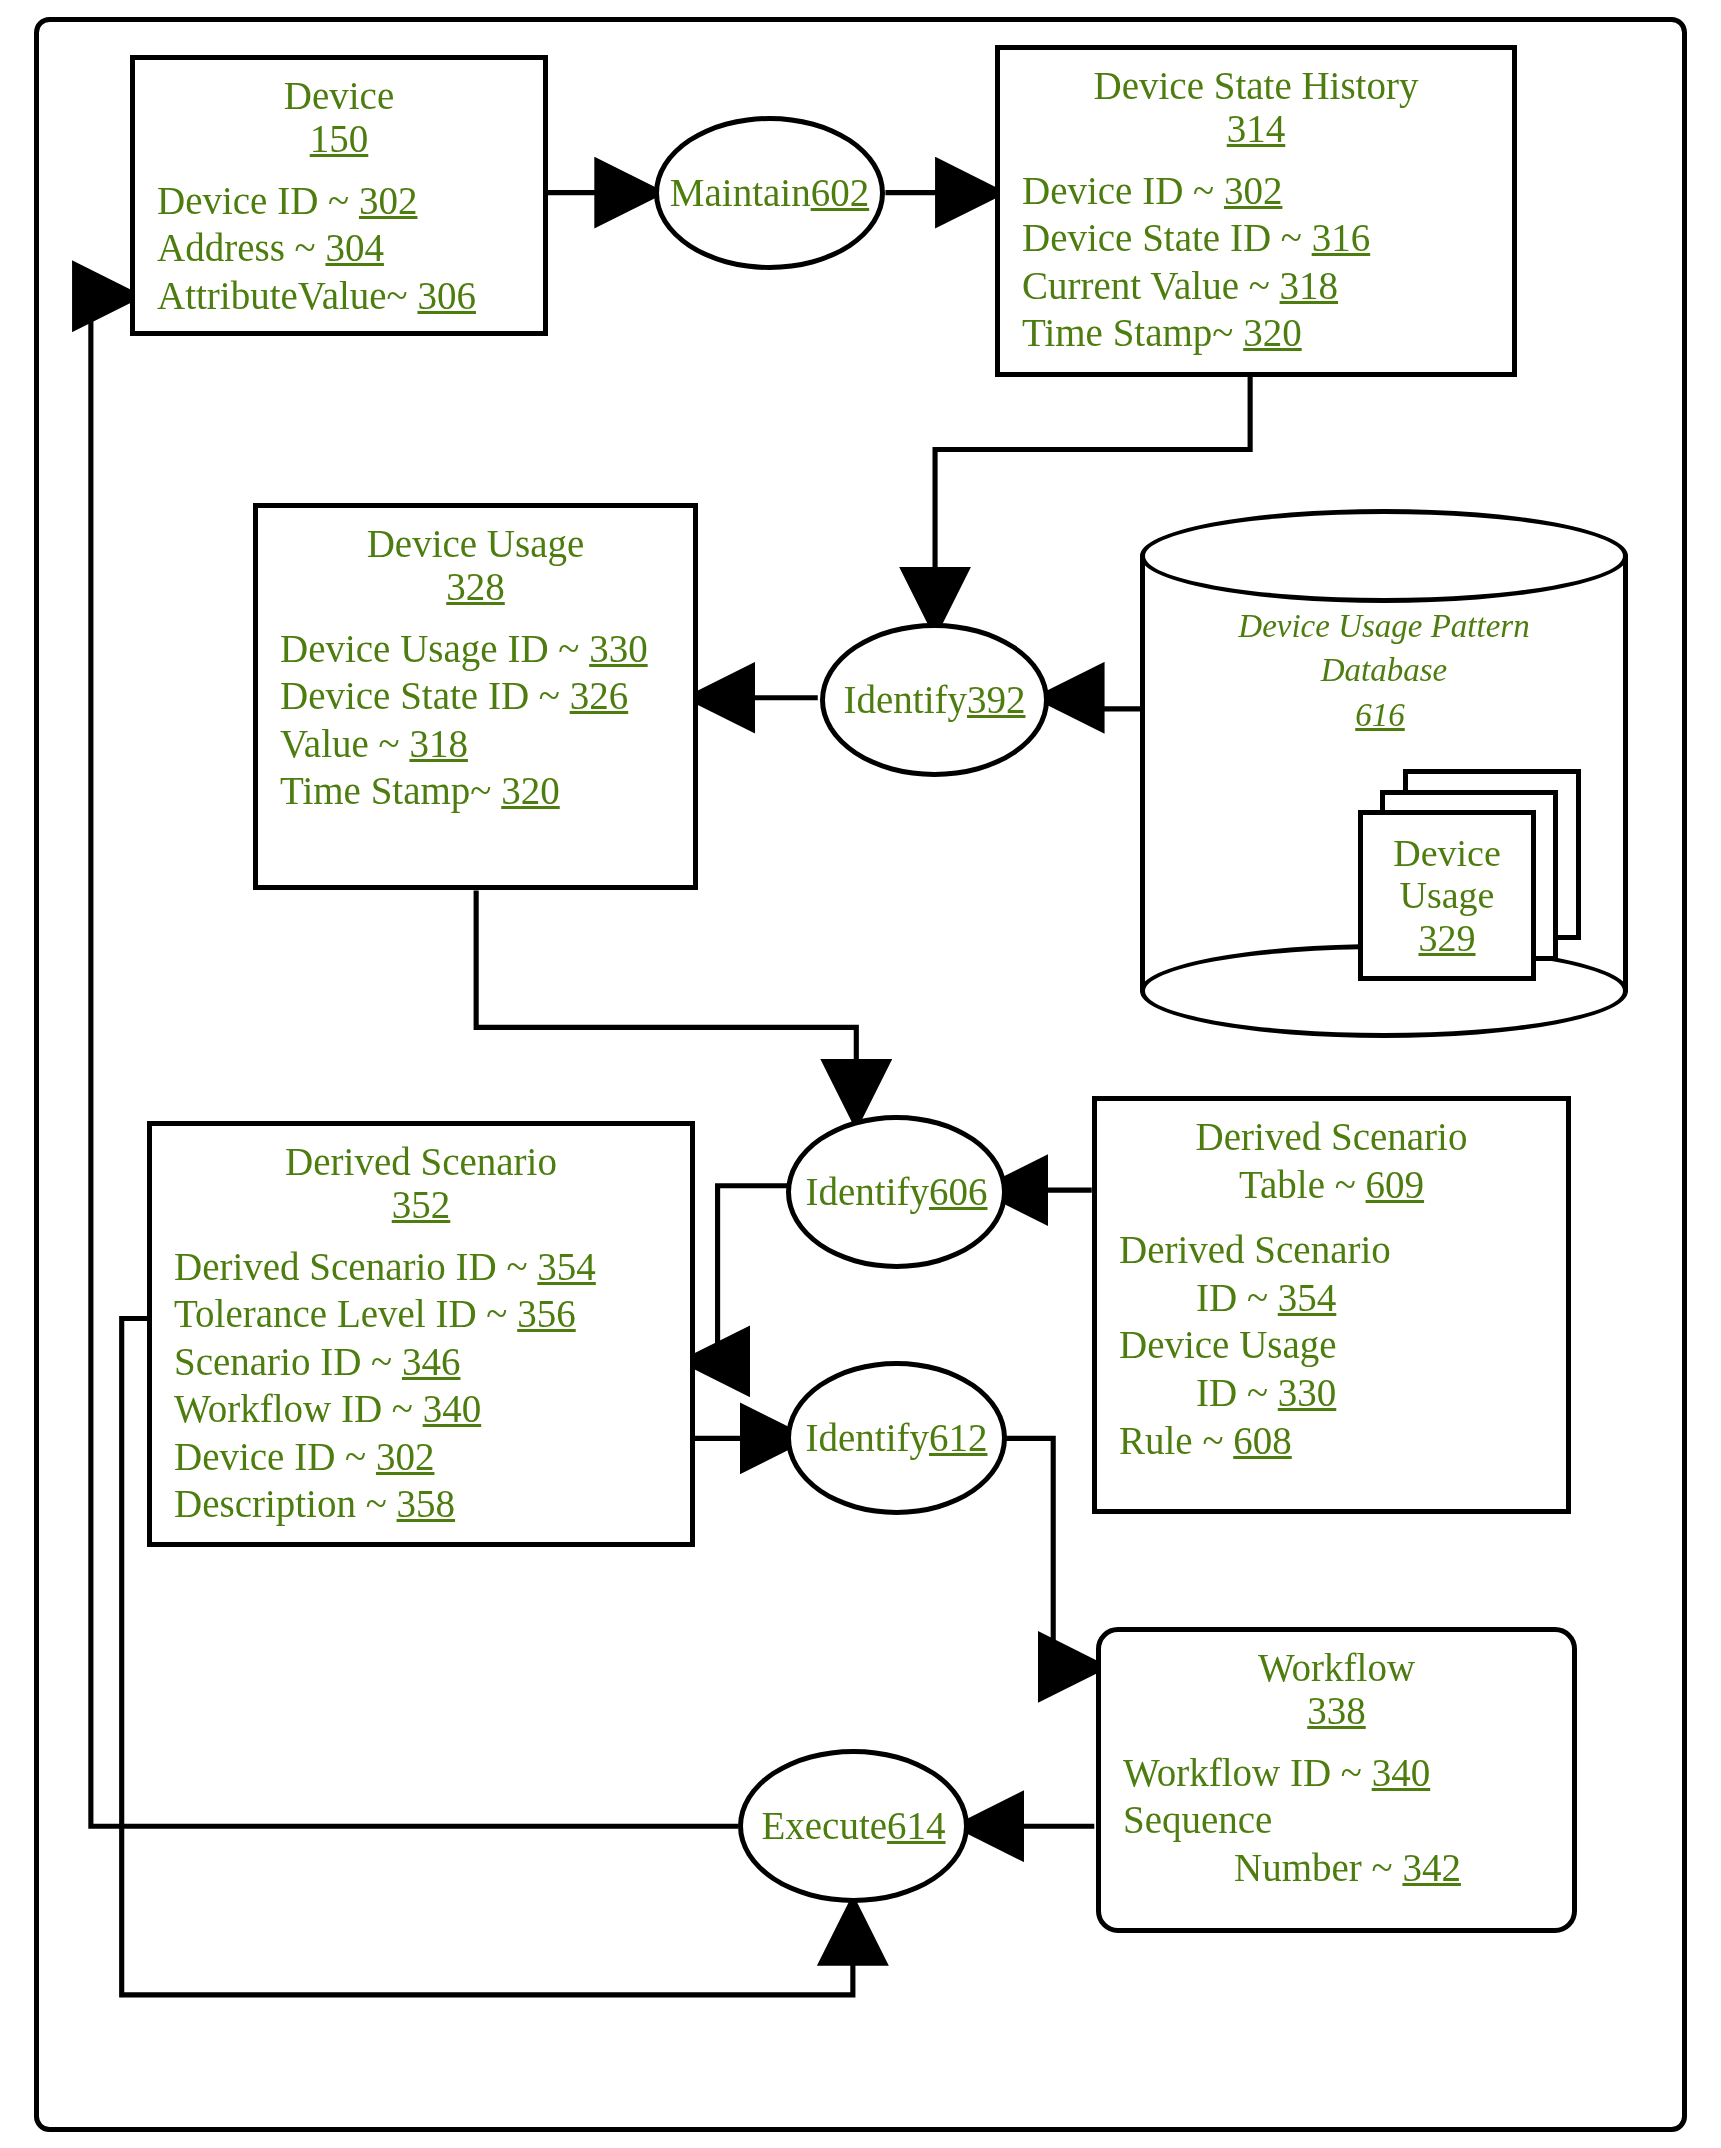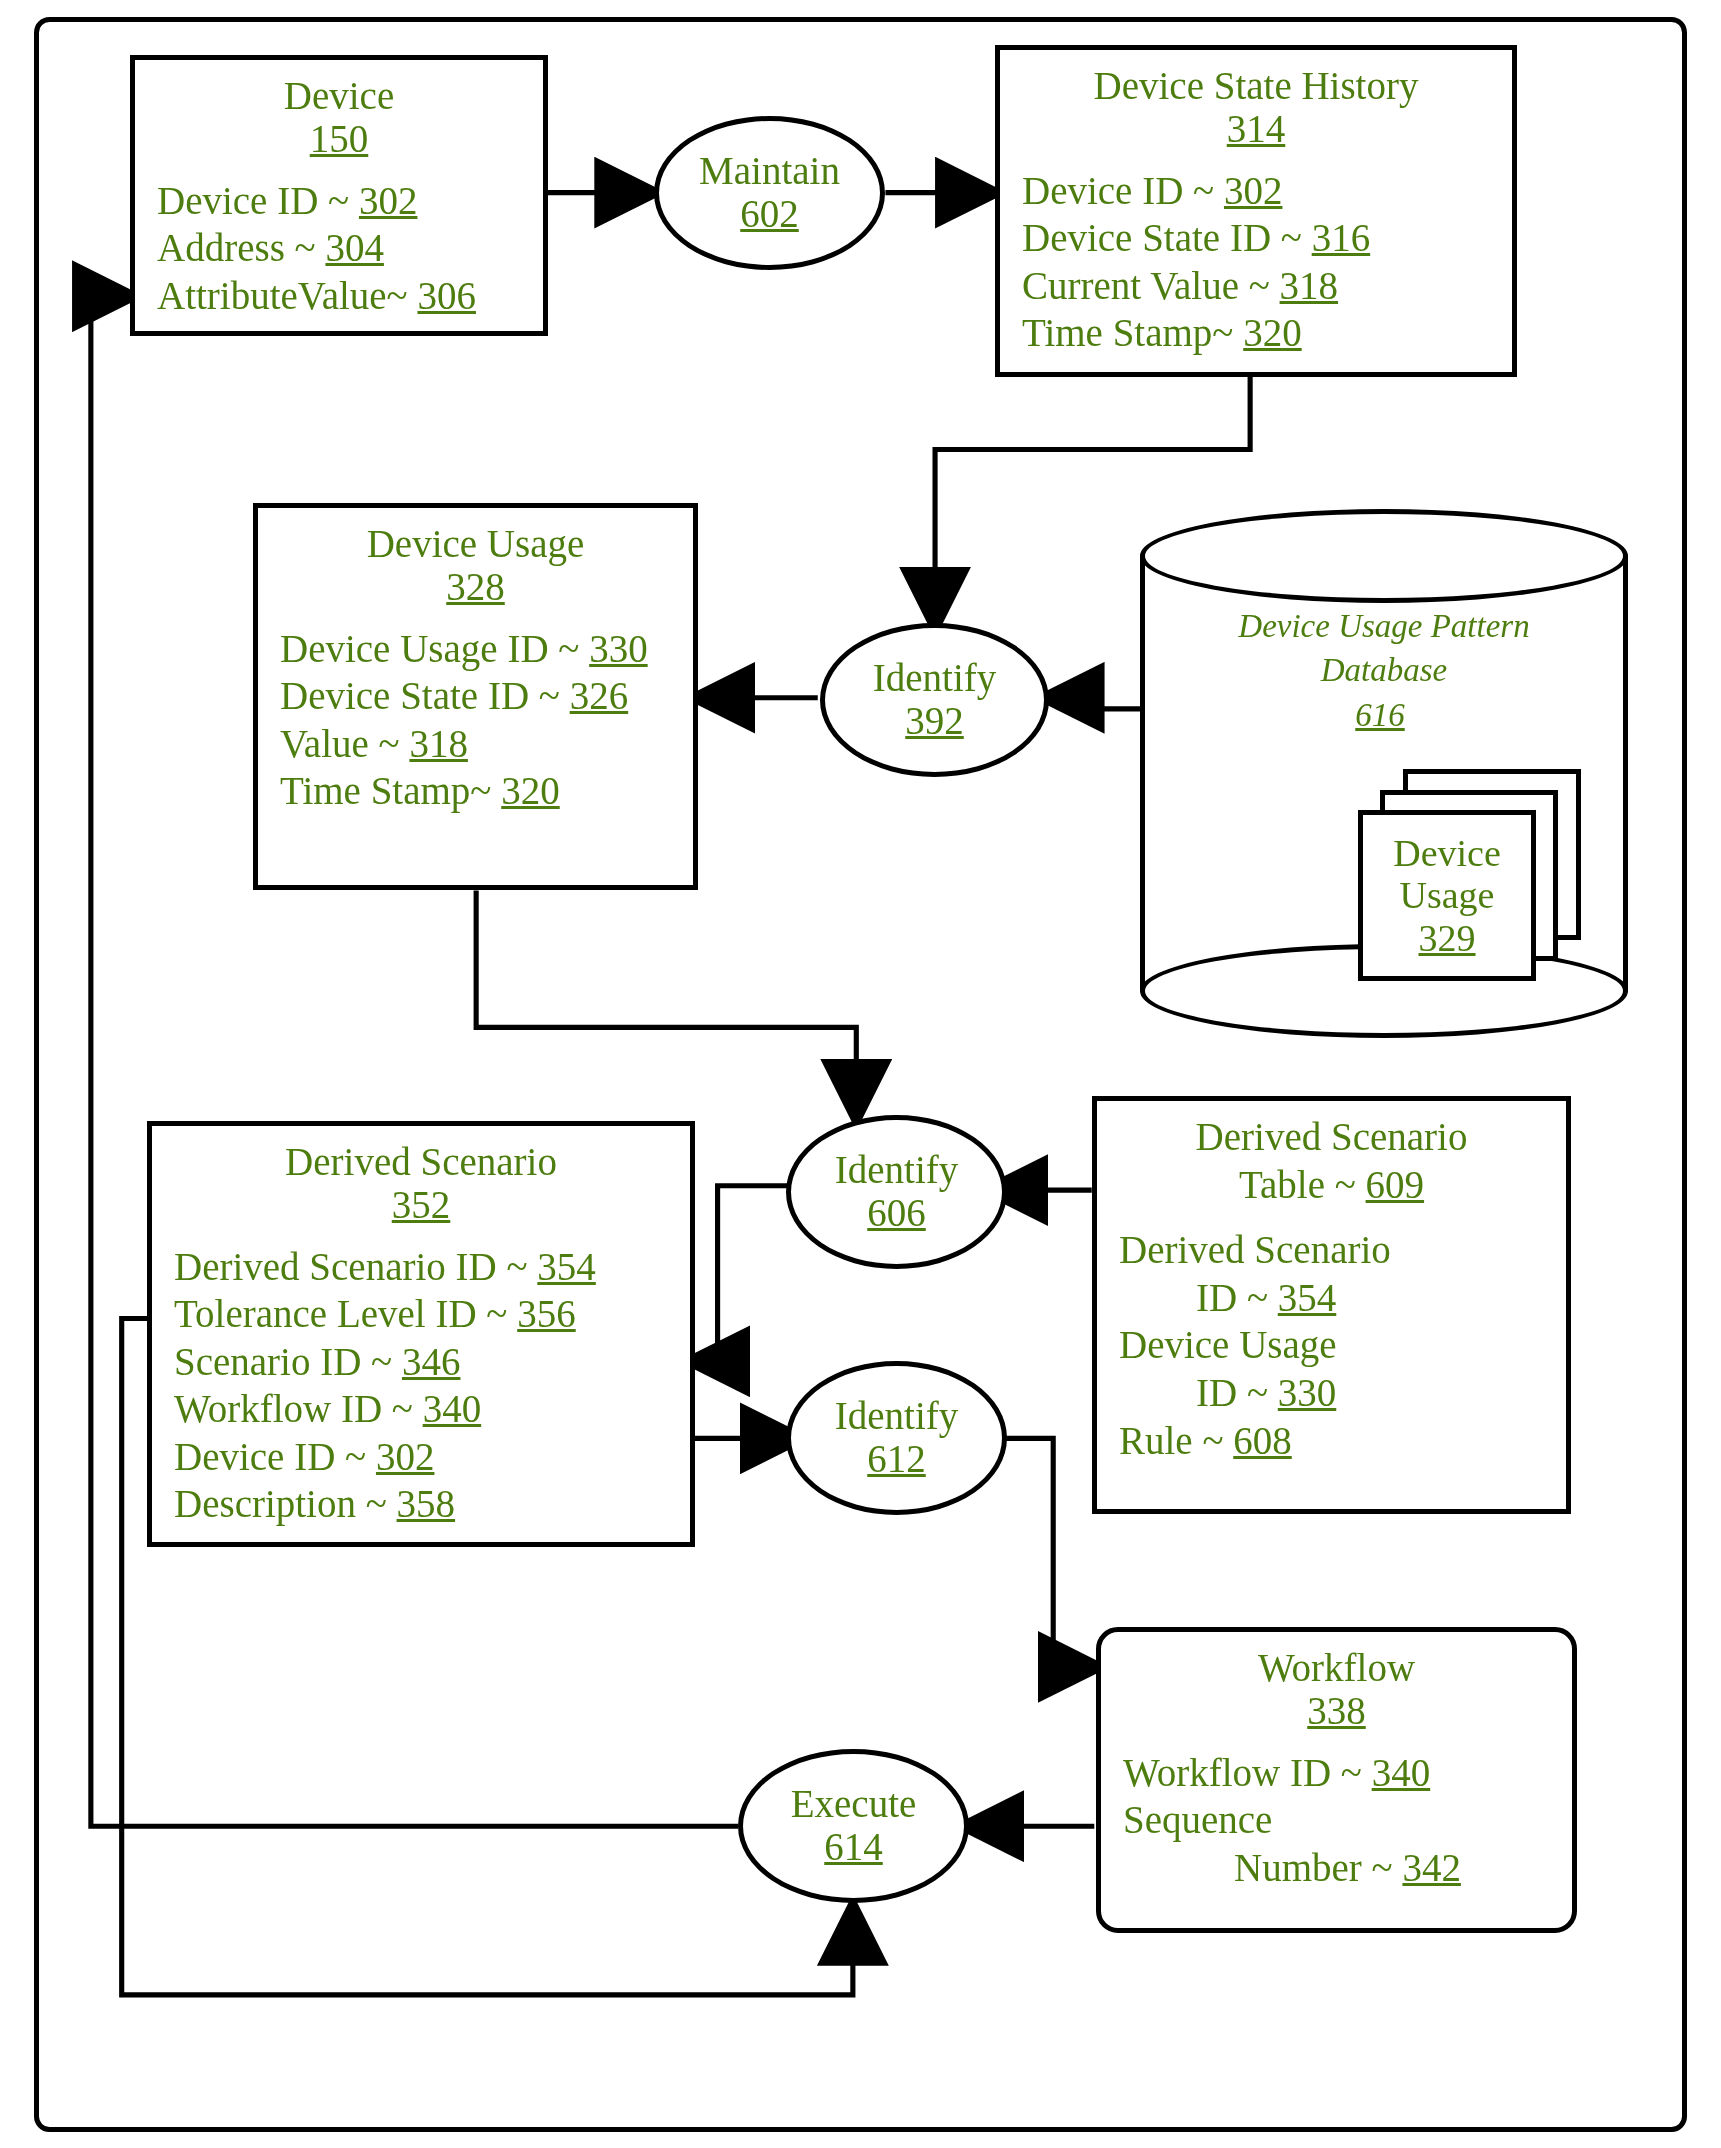--- a/index.html
+++ b/index.html
@@ -50,21 +50,20 @@
     line-height: 1.22;
   }
   .u { text-decoration: underline; }
   .ellipse {
     position: absolute;
     border: 5.1px solid #000;
     border-radius: 50%;
     box-sizing: border-box;
     background: #fff;
     display: flex;
-    flex-direction: column;
     justify-content: center;
     align-items: center;
     font-size: 39px;
     line-height: 1.1;
   }
   svg.conn {
     position: absolute;
     left: 0;
     top: 0;
     width: 1722px;

